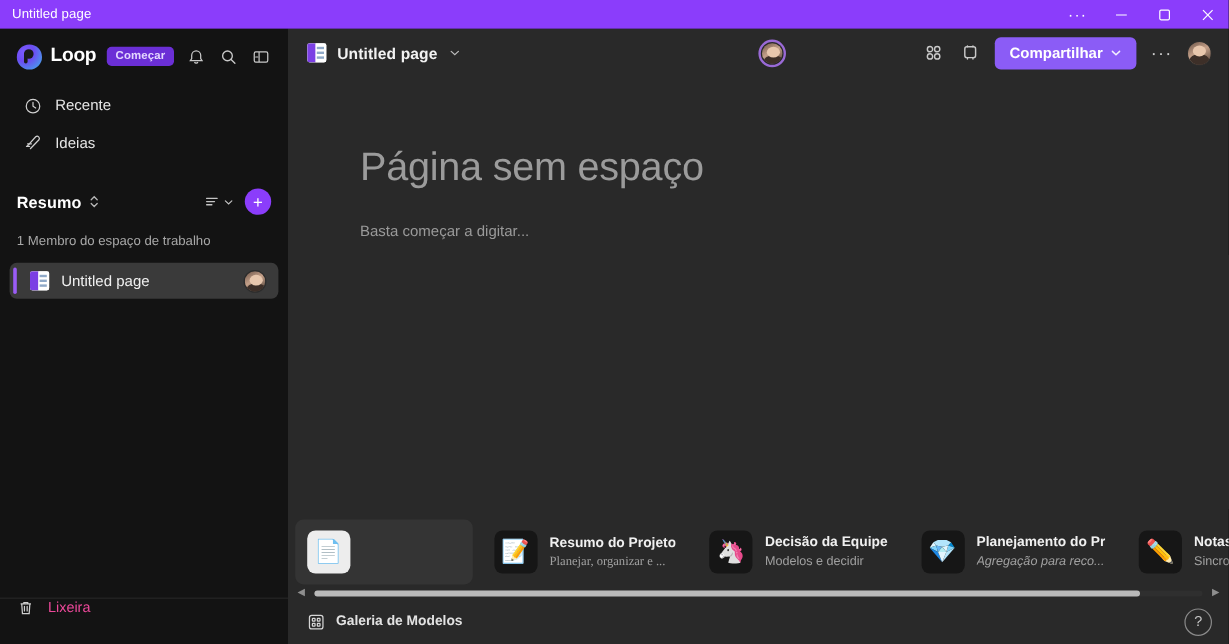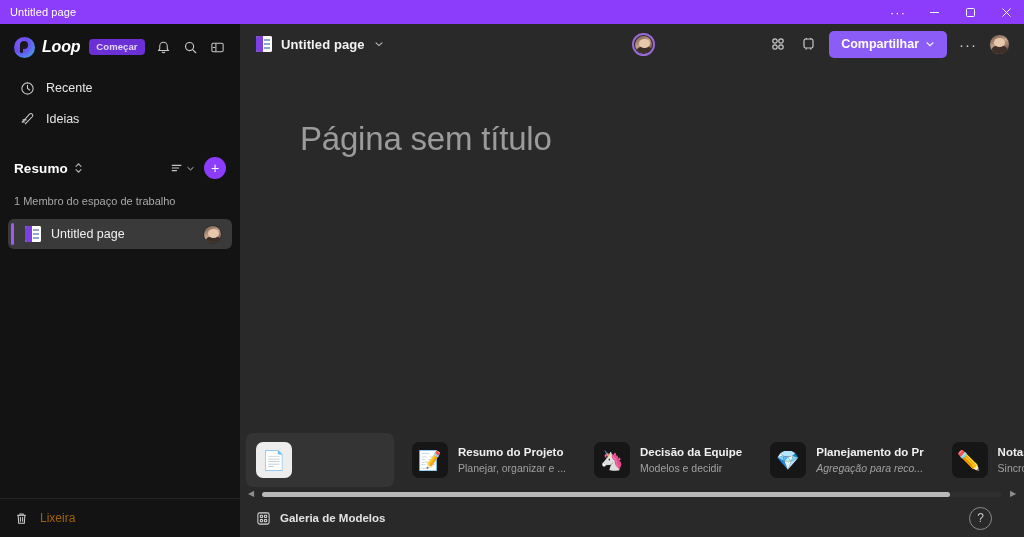--- a/index.html
+++ b/index.html
@@ -45,21 +45,21 @@
     position: relative; flex: 0 0 21px;
   }
   .loop-logo::after{
     content:""; position:absolute; width:8px; height:8px; border-radius:50%;
     background:#1a1a1a; left:5.5px; top:4px;
   }
   .loop-logo::before{
     content:""; position:absolute; width:3.5px; height:9px; background:#1a1a1a;
     left:5.5px; top:7.5px; border-radius:0 0 2px 2px;
   }
-  .loop-word { font-size: 16px; font-weight: bold; color: #ffffff; margin-left: 7px; letter-spacing: -.2px; font-style: italic; }
+  .loop-word { font-size: 16px; font-weight: bold; color: #ffffff; margin-left: 7px; letter-spacing: -.2px; }
   .preview-pill {
     margin-left: 9px; background: #6b2fd6; color: #e4d7ff;
     font-size: 9.5px; font-weight: bold; padding: 2px 7px 3px; border-radius: 4px; letter-spacing: .1px;
   }
   .sb-head-icons { margin-left: auto; display: flex; align-items: center; gap: 5px; }
   .ico-btn {
     width: 22px; height: 22px; display: flex; align-items: center; justify-content: center;
     color: #c9c9c9; border-radius: 4px;
   }
 
@@ -117,21 +117,21 @@
   }
   .avatar::before{
     content:""; position:absolute; left:1px; top:10px; width:17px; height:12px; border-radius:50% 50% 0 0;
     background:#3d2f28;
   }
 
   .sb-foot {
     margin-top: auto; border-top: 1px solid #262626; padding: 0 8px;
   }
   .trash-item {
-    height: 38px; display: flex; align-items: center; gap: 11px; padding: 0 6px; color: #a16207;
+    height: 38px; display: flex; align-items: flex-start; gap: 11px; padding: 0 6px; color: #ec4899;
   }
   .trash-item .lbl { font-size: 12px; }
 
   
   .main { flex: 1; background: #292929; display: flex; flex-direction: column; min-width: 0; position: relative; }
 
   .main-top {
     height: 40px; flex: 0 0 40px; display: flex; align-items: center; padding: 0 14px 0 16px;
   }
   .doc-chip { display: flex; align-items: center; gap: 9px; }
@@ -189,21 +189,21 @@
     display: flex; align-items: center; padding: 0 6px; gap: 6px;
   }
   .sc-arrow { color: #8e8e8e; font-size: 8px; line-height: 1; width: 10px; text-align:center; }
   .sc-track { flex: 1; height: 5px; border-radius: 3px; background: #2f2f2f; position: relative; }
   .sc-thumb {
     position: absolute; left: 0; top: 0; height: 5px; width: 93%;
     border-radius: 3px; background: #b9b9b9;
   }
   .bottom-bar {
     position: absolute; left: 0; right: 0; bottom: 0; height: 38px;
-    display: flex; align-items: center; padding: 0 32px 0 16px;
+    display: flex; align-items: center; padding: 0 14px 0 16px;
   }
   .gallery-link { display: flex; align-items: center; gap: 9px; color: #e2e2e2; }
   .gallery-link .lbl { font-size: 11.5px; font-weight: bold; }
   .help-btn {
     margin-left: auto; width: 23px; height: 23px; border-radius: 50%;
     border: 1px solid #8a8a8a; color: #c8c8c8; font-size: 12px;
     display: flex; align-items: center; justify-content: center;
   }
 </style>
 </head>
@@ -383,34 +383,35 @@
                   <path d="M2 3.8 5 6.6 8 3.8"></path>
                 </svg>
             </span>
           </div>
           <div class="more-dots">···</div>
           <div class="avatar top-avatar"></div>
         </div>
       </div>
 
       <div class="canvas">
-        <div class="page-heading">Página sem título</div>
+        <div class="page-heading">Página sem espaço</div>
+        <div class="page-body-placeholder">Basta começar a digitar...</div>
       </div>
 
       <div class="tpl-strip">
 
         <div class="tpl-card active">
           <span class="tpl-ico light">📄</span>
         </div>
 
         <div class="tpl-card">
           <span class="tpl-ico">📝</span>
           <span class="tpl-txt">
             <span class="tpl-title" style="display:block;">Resumo do Projeto</span>
-            <span class="tpl-sub" style="display:block;">Planejar, organizar e ...</span>
+            <span class="tpl-sub" style="display:block;font-family:Liberation Serif, serif;">Planejar, organizar e ...</span>
           </span>
         </div>
 
         <div class="tpl-card">
           <span class="tpl-ico">🦄</span>
           <span class="tpl-txt">
             <span class="tpl-title" style="display:block;">Decisão da Equipe</span>
             <span class="tpl-sub" style="display:block;">Modelos e decidir</span>
           </span>
         </div>

